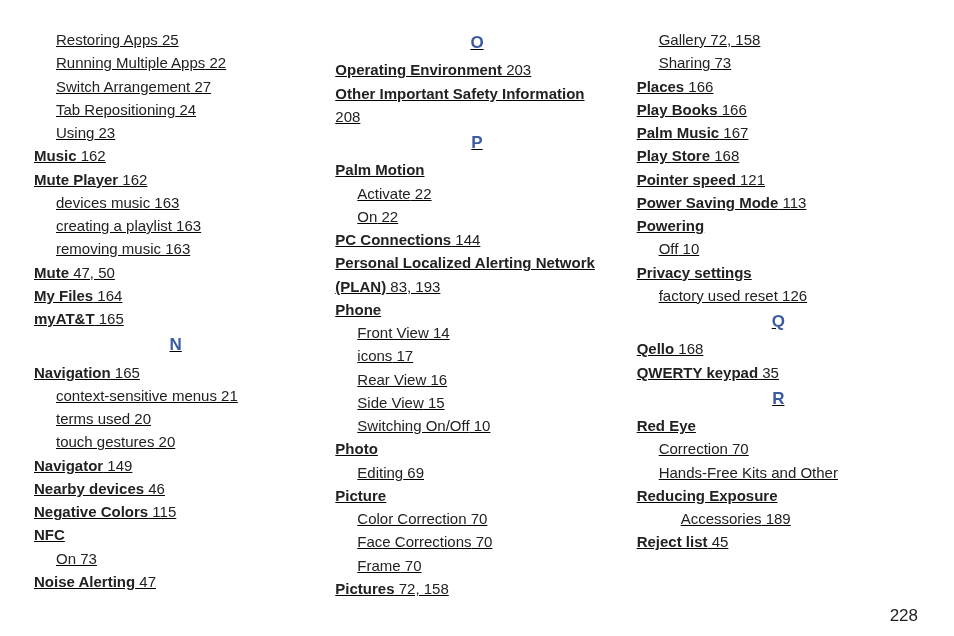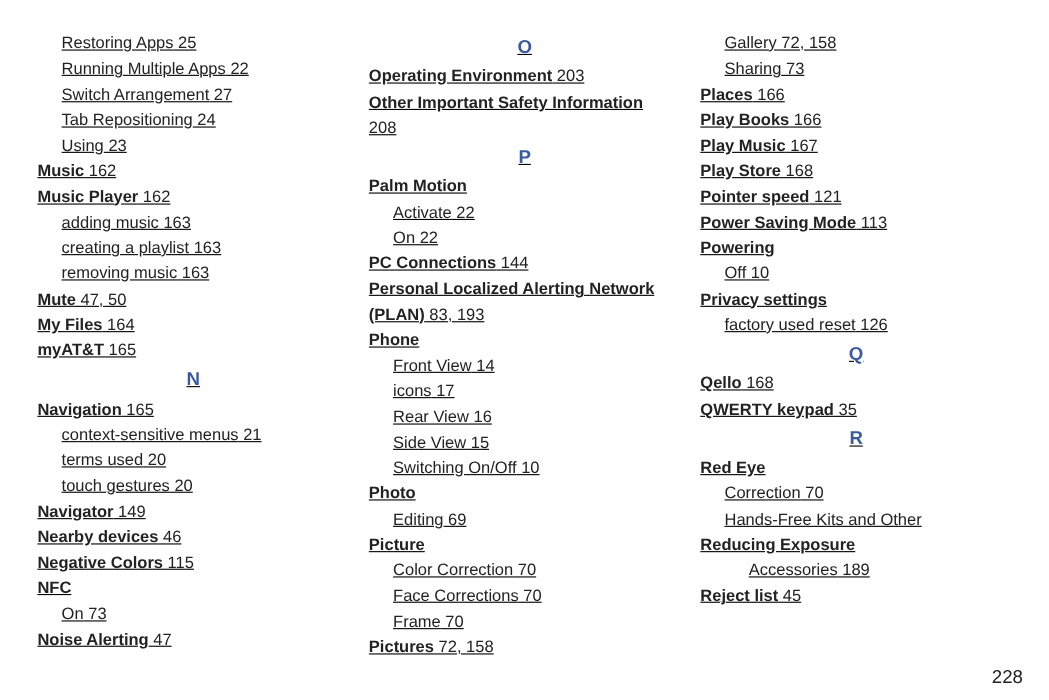--- a/index.html
+++ b/index.html
@@ -32,38 +32,38 @@
       margin: 2px 0 2px 0;
     }
     .entry { display: block; }
     .indent1 { padding-left: 22px; }
     .indent2 { padding-left: 44px; }
     .bold-term { font-weight: bold; }
     .pages { font-weight: normal; color: #222; }
     .page-number {
       position: absolute;
       bottom: 10px;
-      right: 24px;
+      right: 36px;
       font-size: 17px;
       color: #222;
     }
   </style>
 </head>
 <body>
 
 <div class="columns">
   <div class="col" id="col-0">
       <div class="entry indent1"><span>Restoring Apps</span><span class="pages"> 25</span></div>
       <div class="entry indent1"><span>Running Multiple Apps</span><span class="pages"> 22</span></div>
       <div class="entry indent1"><span>Switch Arrangement</span><span class="pages"> 27</span></div>
       <div class="entry indent1"><span>Tab Repositioning</span><span class="pages"> 24</span></div>
       <div class="entry indent1"><span>Using</span><span class="pages"> 23</span></div>
       <div class="entry indent0"><span class="bold-term">Music</span><span class="pages"> 162</span></div>
-      <div class="entry indent0"><span class="bold-term">Music Player</span><span class="pages"> 162</span></div>
-      <div class="entry indent1"><span>adding music</span><span class="pages"> 163</span></div>
+      <div class="entry indent0"><span class="bold-term">Mute Player</span><span class="pages"> 162</span></div>
+      <div class="entry indent1"><span>devices music</span><span class="pages"> 163</span></div>
       <div class="entry indent1"><span>creating a playlist</span><span class="pages"> 163</span></div>
       <div class="entry indent1"><span>removing music</span><span class="pages"> 163</span></div>
       <div class="entry indent0"><span class="bold-term">Mute</span><span class="pages"> 47,  50</span></div>
       <div class="entry indent0"><span class="bold-term">My Files</span><span class="pages"> 164</span></div>
       <div class="entry indent0"><span class="bold-term">myAT&amp;T</span><span class="pages"> 165</span></div>
       <div class="letter-head">N</div>
       <div class="entry indent0"><span class="bold-term">Navigation</span><span class="pages"> 165</span></div>
       <div class="entry indent1"><span>context-sensitive menus</span><span class="pages"> 21</span></div>
       <div class="entry indent1"><span>terms used</span><span class="pages"> 20</span></div>
       <div class="entry indent1"><span>touch gestures</span><span class="pages"> 20</span></div>
@@ -97,21 +97,21 @@
       <div class="entry indent1"><span>Color Correction</span><span class="pages"> 70</span></div>
       <div class="entry indent1"><span>Face Corrections</span><span class="pages"> 70</span></div>
       <div class="entry indent1"><span>Frame</span><span class="pages"> 70</span></div>
       <div class="entry indent0"><span class="bold-term">Pictures</span><span class="pages"> 72,  158</span></div>
     </div>
   <div class="col" id="col-2">
       <div class="entry indent1"><span>Gallery</span><span class="pages"> 72,  158</span></div>
       <div class="entry indent1"><span>Sharing</span><span class="pages"> 73</span></div>
       <div class="entry indent0"><span class="bold-term">Places</span><span class="pages"> 166</span></div>
       <div class="entry indent0"><span class="bold-term">Play Books</span><span class="pages"> 166</span></div>
-      <div class="entry indent0"><span class="bold-term">Play Music</span><span class="pages"> 167</span></div>
+      <div class="entry indent0"><span class="bold-term">Palm Music</span><span class="pages"> 167</span></div>
       <div class="entry indent0"><span class="bold-term">Play Store</span><span class="pages"> 168</span></div>
       <div class="entry indent0"><span class="bold-term">Pointer speed</span><span class="pages"> 121</span></div>
       <div class="entry indent0"><span class="bold-term">Power Saving Mode</span><span class="pages"> 113</span></div>
       <div class="entry indent0"><span class="bold-term">Powering</span></div>
       <div class="entry indent1"><span>Off</span><span class="pages"> 10</span></div>
       <div class="entry indent0"><span class="bold-term">Privacy settings</span></div>
       <div class="entry indent1"><span>factory used reset</span><span class="pages"> 126</span></div>
       <div class="letter-head">Q</div>
       <div class="entry indent0"><span class="bold-term">Qello</span><span class="pages"> 168</span></div>
       <div class="entry indent0"><span class="bold-term">QWERTY keypad</span><span class="pages"> 35</span></div>

